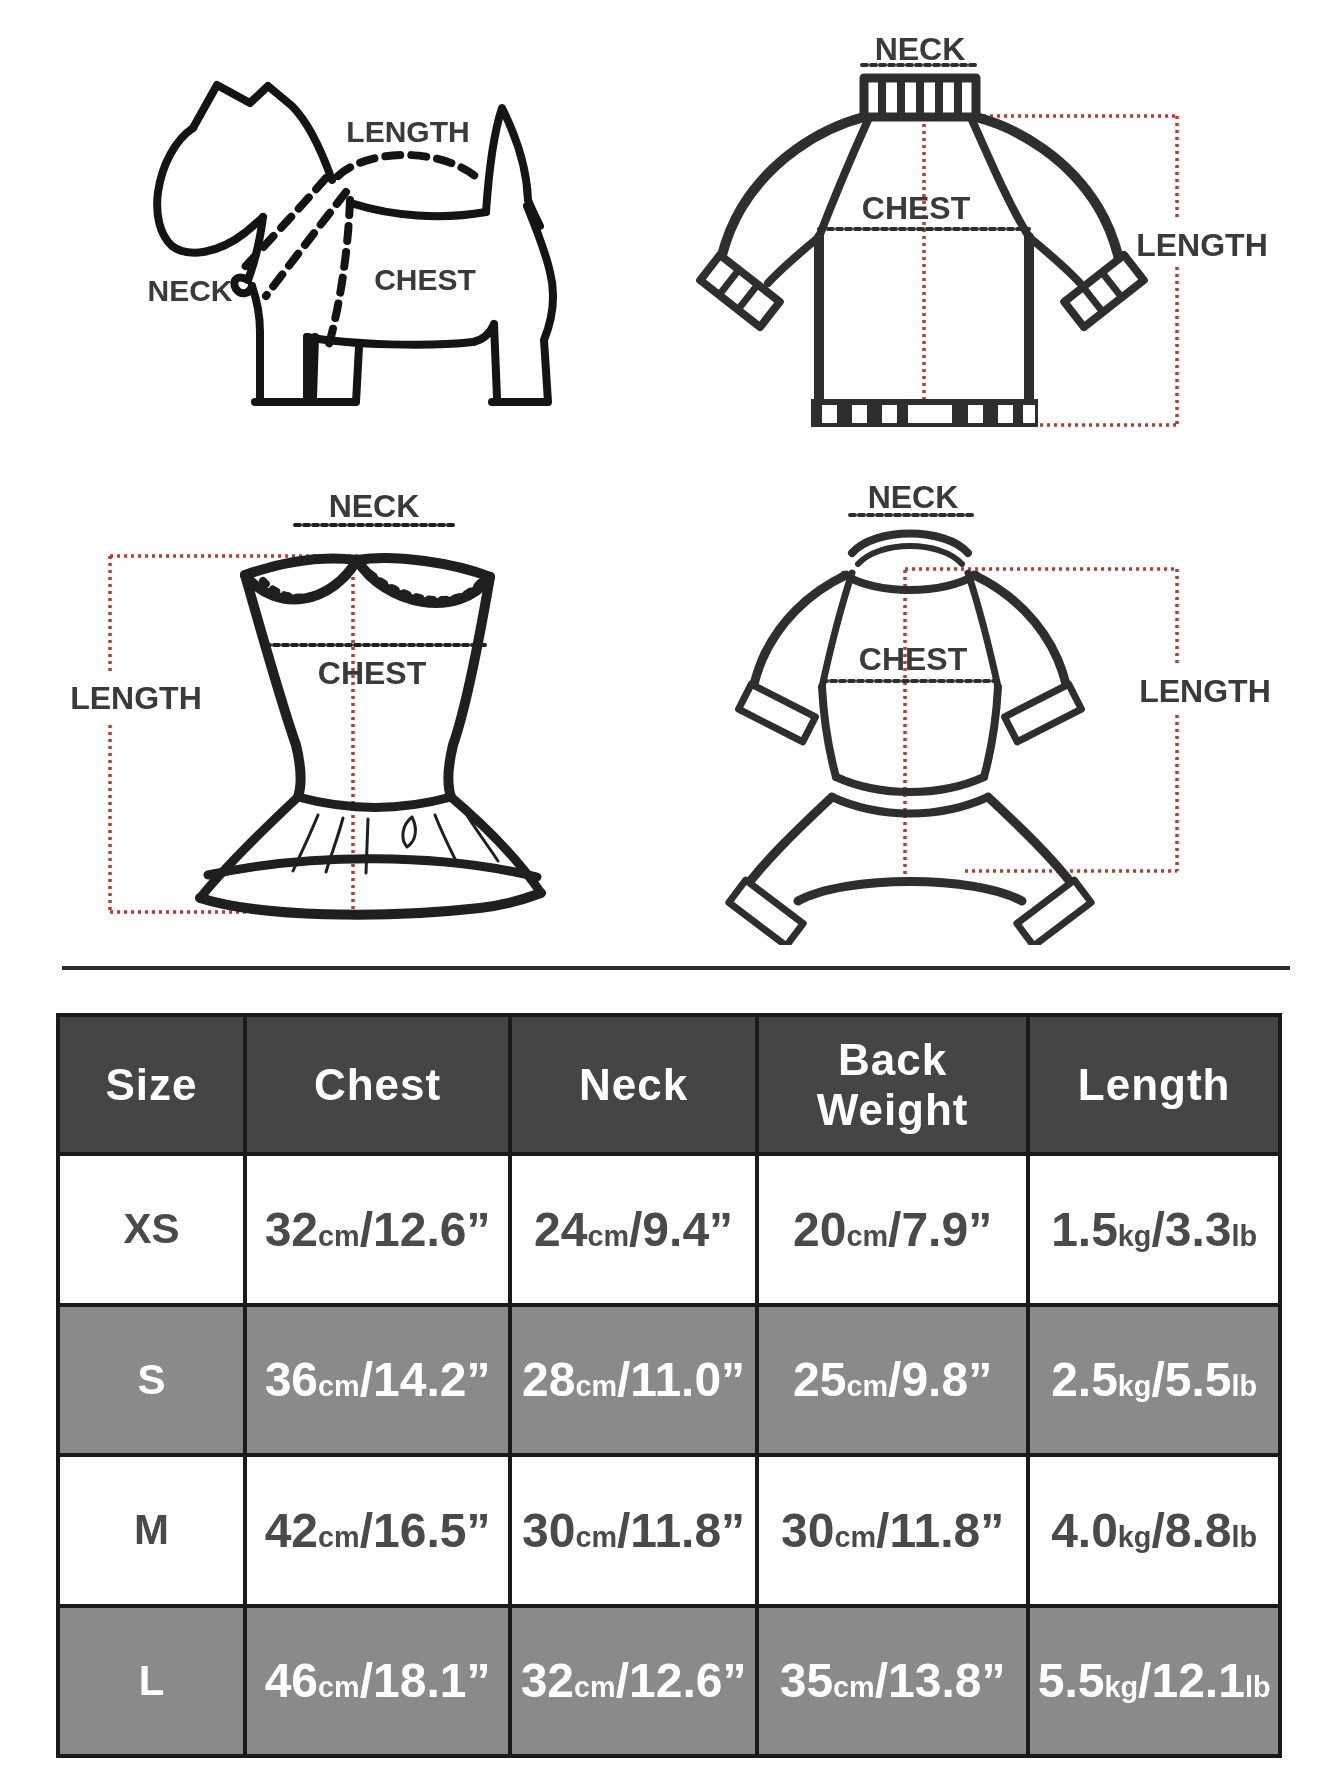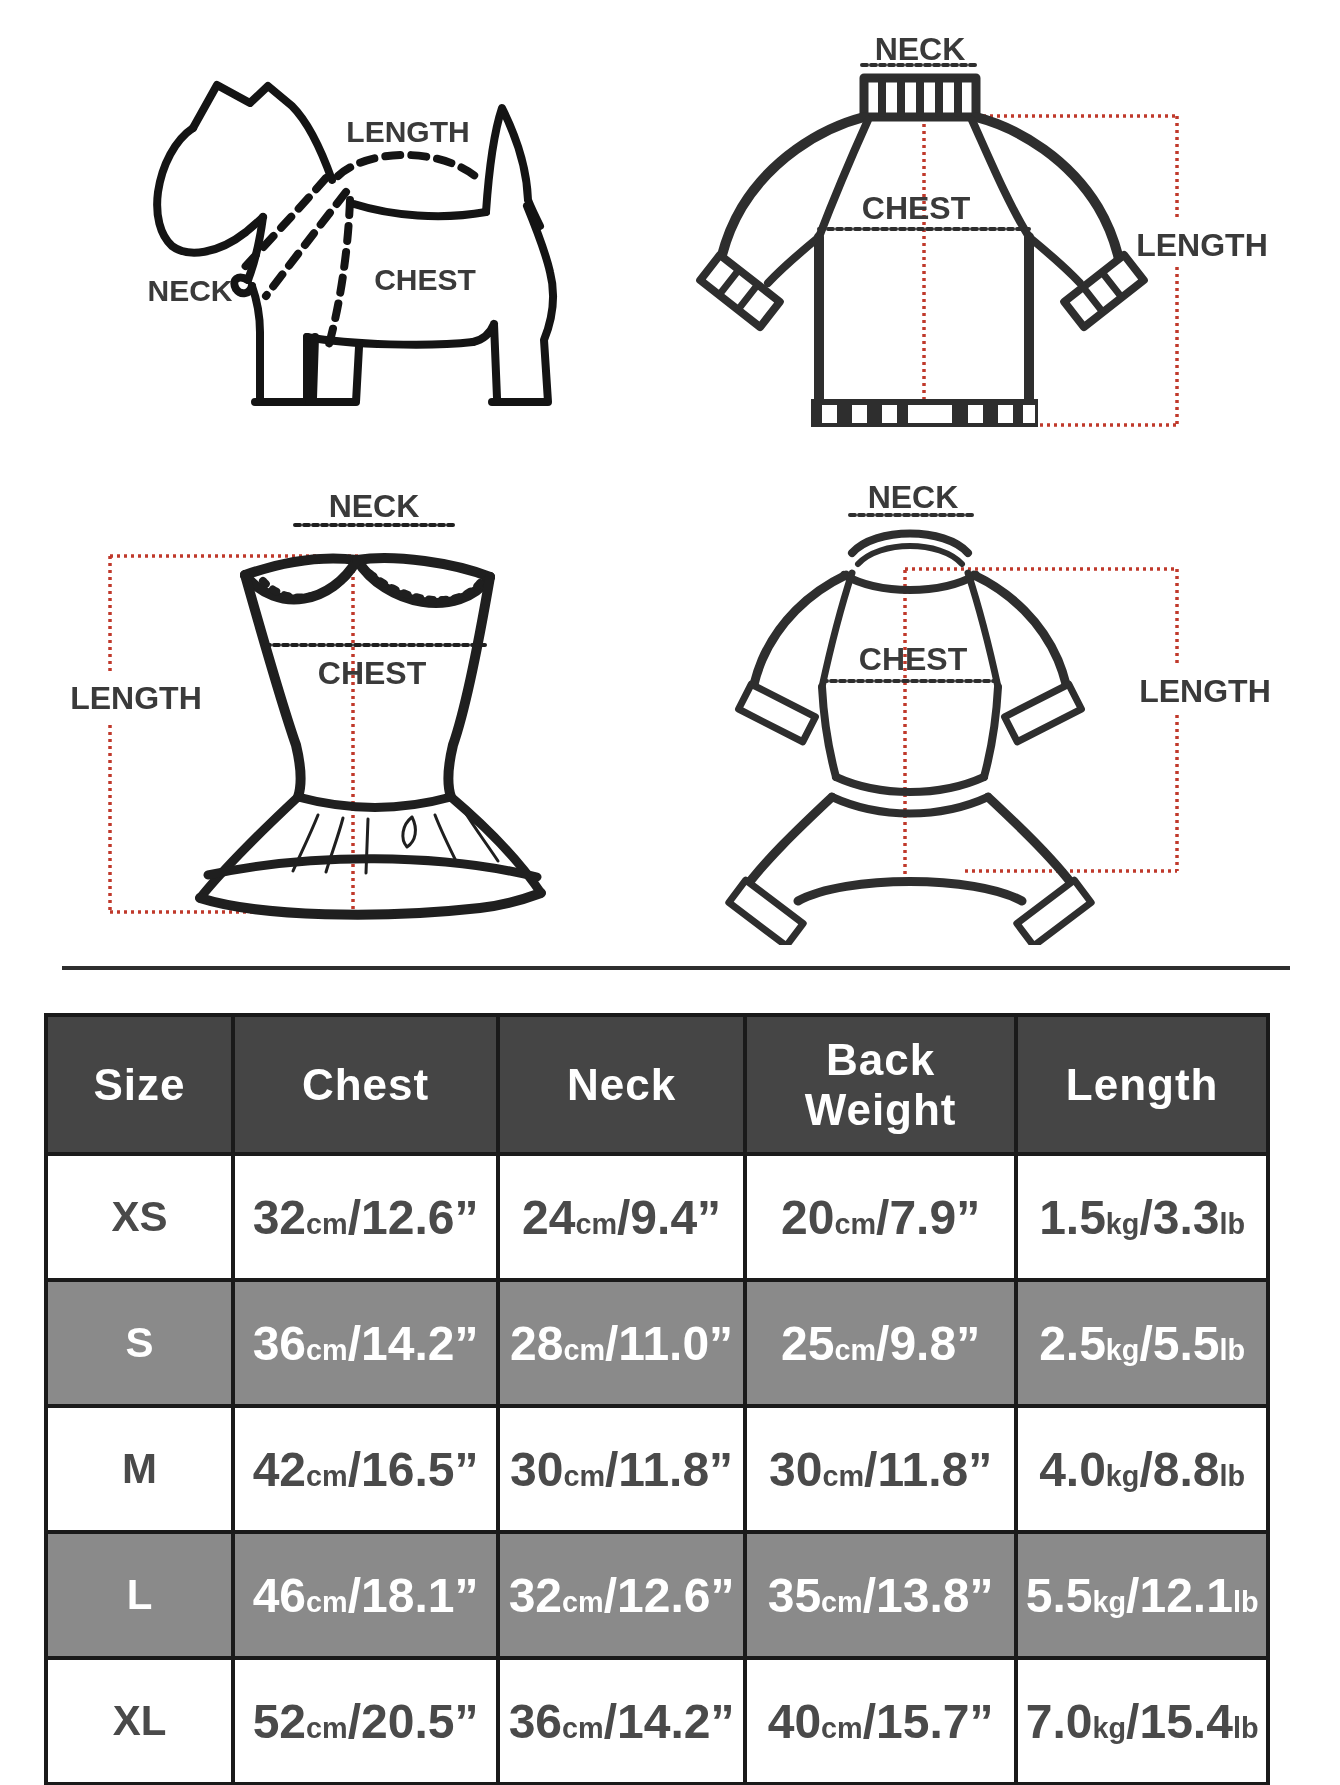--- a/index.html
+++ b/index.html
@@ -6,21 +6,21 @@
   body{font-family:"Liberation Sans","DejaVu Sans",sans-serif;}
   #canvas{position:relative;width:1340px;height:1785px;background:#fff;overflow:hidden;}
 
   .fig{position:absolute;}
   svg text{font-family:"Liberation Sans","DejaVu Sans",sans-serif;font-weight:700;
            fill:var(--label-text,#3a3a3a);}
 
   #divider{position:absolute;left:62px;top:966px;width:1228px;height:4px;
            background:var(--line-art,#1c1c1c);}
 
-  table#size-table{position:absolute;left:44px;top:1013px;width:1226px;height:745px;
+  table#size-table{position:absolute;left:56px;top:1013px;width:1226px;height:745px;
     border-collapse:collapse;table-layout:fixed;}
   #size-table th,#size-table td{border:4px solid var(--tbl-border,#1a1a1a);
     text-align:center;vertical-align:middle;padding:0;}
   #size-table th{height:135px;background:var(--header-bg,#454545);
     color:var(--header-text,#fff);font-size:44px;font-weight:600;letter-spacing:1px;}
   #size-table td{height:122px;background:var(--row-bg,#fff);
     color:var(--row-text,#4a4a4a);font-size:48px;font-weight:700;text-align:center;}
   #size-table tr.alt td{background:var(--alt-row-bg,#8a8a8a);
     color:var(--alt-row-text,#fff);}
   #size-table td.size-col{font-size:42px;}
@@ -224,23 +224,16 @@
           <td>30<span class="unit">cm</span>/11.8”</td>
           <td>4.0<span class="unit">kg</span>/8.8<span class="unit">lb</span></td>
         </tr>
         <tr class="alt">
           <td class="size-col">L</td>
           <td>46<span class="unit">cm</span>/18.1”</td>
           <td>32<span class="unit">cm</span>/12.6”</td>
           <td>35<span class="unit">cm</span>/13.8”</td>
           <td>5.5<span class="unit">kg</span>/12.1<span class="unit">lb</span></td>
         </tr>
-        <tr>
-          <td class="size-col">XL</td>
-          <td>52<span class="unit">cm</span>/20.5”</td>
-          <td>36<span class="unit">cm</span>/14.2”</td>
-          <td>40<span class="unit">cm</span>/15.7”</td>
-          <td>7.0<span class="unit">kg</span>/15.4<span class="unit">lb</span></td>
-        </tr>
       </tbody>
   </table>
 
 </div>
 
 </body></html>

